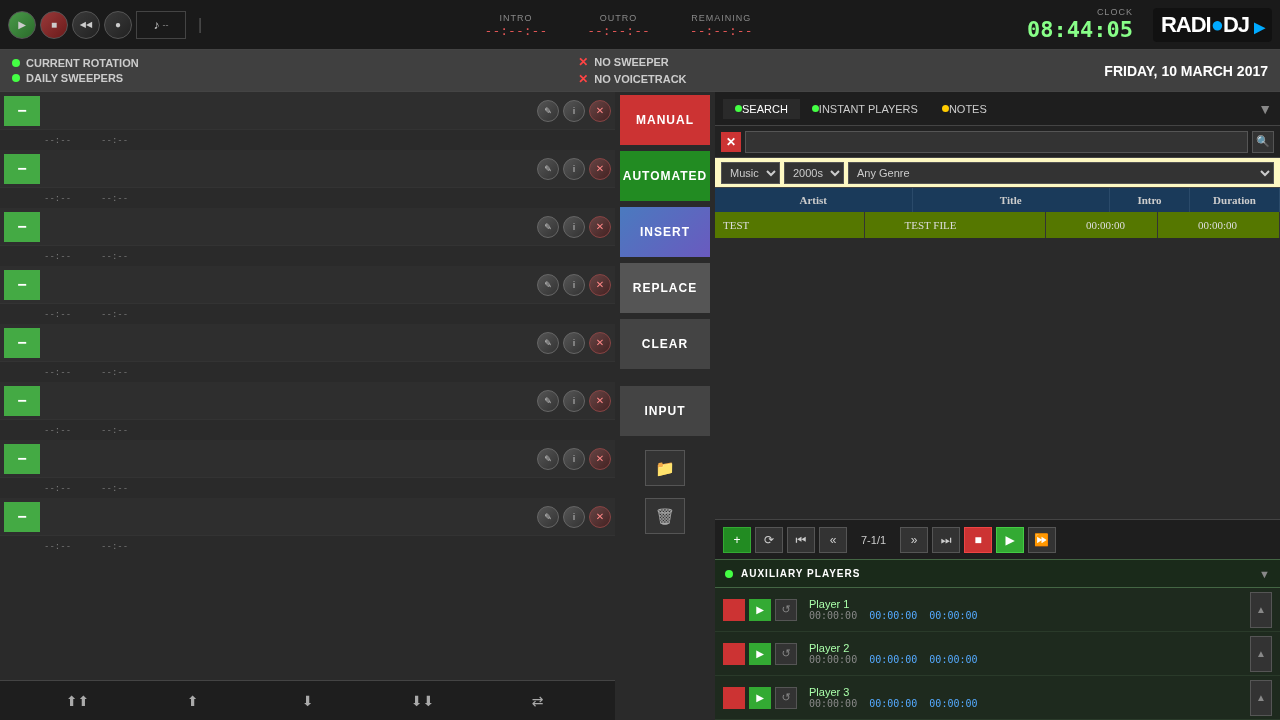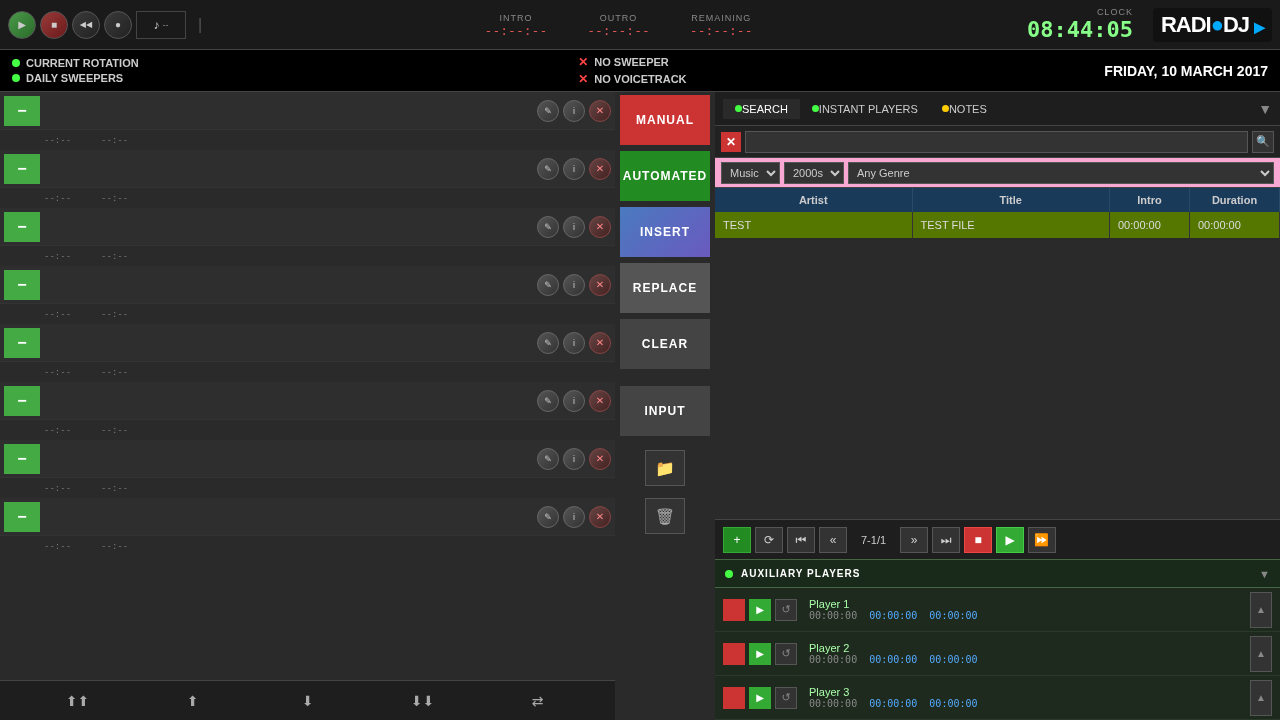--- a/index.html
+++ b/index.html
@@ -49,21 +49,21 @@
     .clock-value { font-size: 22px; color: #88ff88; font-family: monospace; font-weight: bold; }
     .logo {
       font-size: 22px; font-weight: bold; color: white; letter-spacing: -1px;
       background: #111; padding: 4px 8px; border-radius: 4px;
     }
     .logo span { color: #00aaff; }
 
     
     #notif-bar {
       height: 42px;
-      background: #000000;
+      background: #404040;
       display: flex;
       align-items: center;
       padding: 0 12px;
       border-bottom: 1px solid #444;
     }
     .notif-left { display: flex; flex-direction: column; gap: 3px; flex: 1; }
     .notif-item { display: flex; align-items: center; gap: 6px; font-size: 11px; font-weight: bold; }
     .dot-green { width: 8px; height: 8px; border-radius: 50%; background: #44ff44; display: inline-block; }
     .x-icon { color: #ff4444; font-weight: bold; font-size: 12px; }
     .notif-right { text-align: right; color: white; font-size: 14px; font-weight: bold; }
@@ -270,57 +270,59 @@
       background: #333;
       border: 1px solid #555;
       display: flex; align-items: center; justify-content: center;
       cursor: pointer;
       color: #888;
     }
 
     
     #search-filters {
       height: 30px;
-      background: #f9a8d4;
+      background: #fef9c3;
       display: flex;
       align-items: center;
       gap: 4px;
       padding: 0 6px;
       border-bottom: 1px solid #444;
     }
     .filter-select {
       height: 22px;
       background: #333;
       border: 1px solid #555;
       color: #ccc;
       font-size: 11px;
       padding: 0 4px;
     }
 
     
     #search-results {
       flex: 1;
       overflow: hidden;
+      font-family: Liberation Serif, serif;
     }
     .results-header {
       display: grid;
       grid-template-columns: 2fr 2fr 80px 90px;
       background: #1a3a5a;
       height: 24px;
     }
     .results-header-cell {
       display: flex; align-items: center; justify-content: center;
       font-size: 11px; color: #ccc; font-weight: bold;
       border-right: 1px solid #2a4a6a;
       cursor: pointer;
     }
     .result-row {
       display: grid;
       grid-template-columns: 2fr 2fr 80px 90px;
       height: 26px;
+      gap: 32px;
     }
     .result-row.highlighted { background: #557700; }
     .result-cell {
       display: flex; align-items: center; padding: 0 8px;
       font-size: 11px; color: #ddd;
       border-right: 1px solid #333;
       overflow: hidden;
     }
 
     

